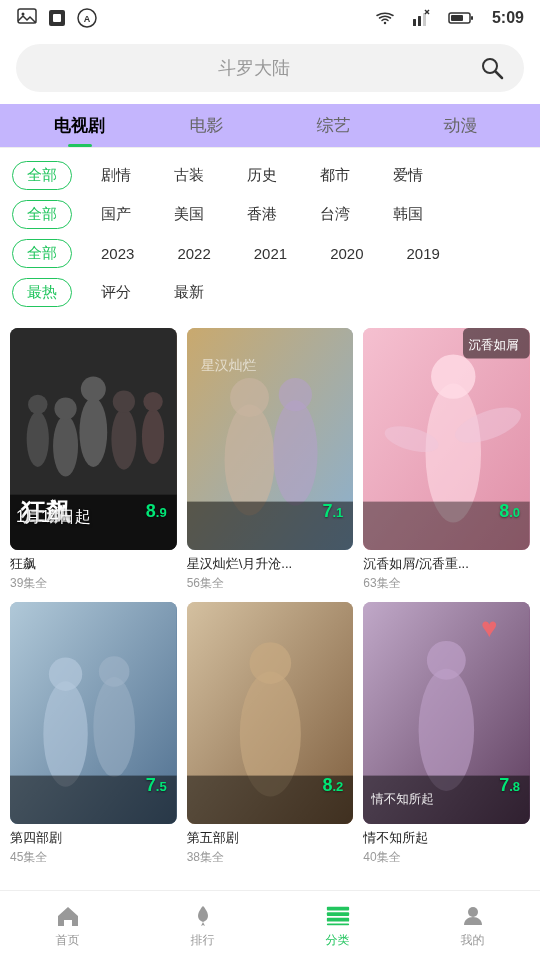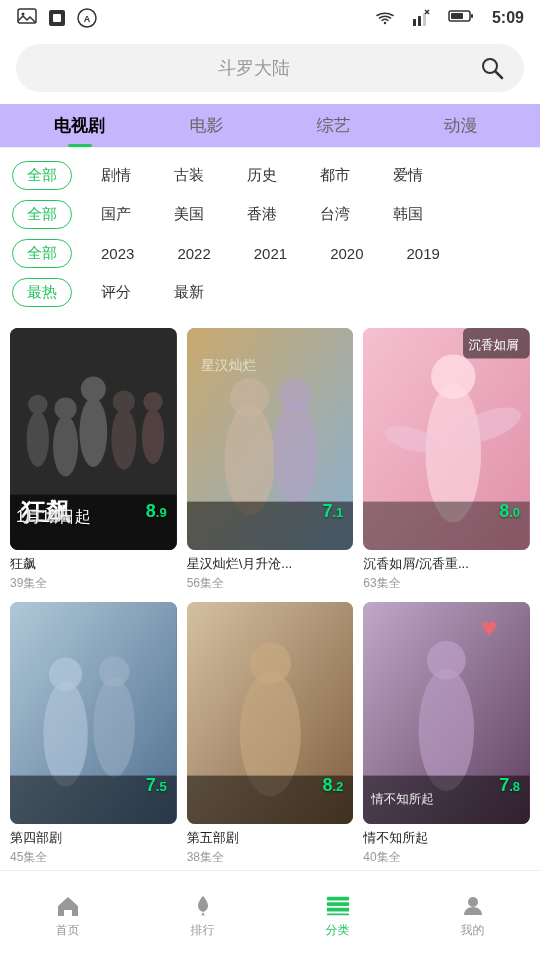--- a/index.html
+++ b/index.html
@@ -15,21 +15,21 @@
     
     .status-bar {
       height: 36px;
       background: #fff;
       display: flex;
       align-items: center;
       justify-content: space-between;
       padding: 0 16px;
     }
     .status-left { display: flex; gap: 8px; align-items: center; }
-    .status-right { display: flex; gap: 18px; font-size: 15px; font-weight: 600; }
+    .status-right { display: flex; gap: 18px; align-items: center; font-size: 15px; font-weight: 600; }
 
     
     .search-bar {
       padding: 8px 16px 12px;
       background: #fff;
     }
     .search-input-wrap {
       background: #f2f2f2;
       border-radius: 24px;
       display: flex;
@@ -164,21 +164,21 @@
     .thumb-3 { background: linear-gradient(135deg, #e8c4d0 0%, #f5a0b0 50%, #d4a0c0 100%); }
     .thumb-4 { background: linear-gradient(135deg, #a0b8c8 0%, #5a7a9a 50%, #8090a0 100%); }
     .thumb-5 { background: linear-gradient(135deg, #d4c0a8 0%, #b09070 50%, #8a6040 100%); text-decoration: underline; }
     .thumb-6 { background: linear-gradient(135deg, #c0a8c0 0%, #805080 50%, #604060 100%); }
 
     
     .bottom-nav {
       position: fixed;
       bottom: 0; left: 0;
       width: 540px;
-      height: 90px;
+      height: 70px;
       background: #fff;
       border-top: 1px solid #eee;
       display: flex;
       align-items: center;
     }
     .nav-item {
       flex: 1;
       display: flex;
       flex-direction: column;
       align-items: center;

